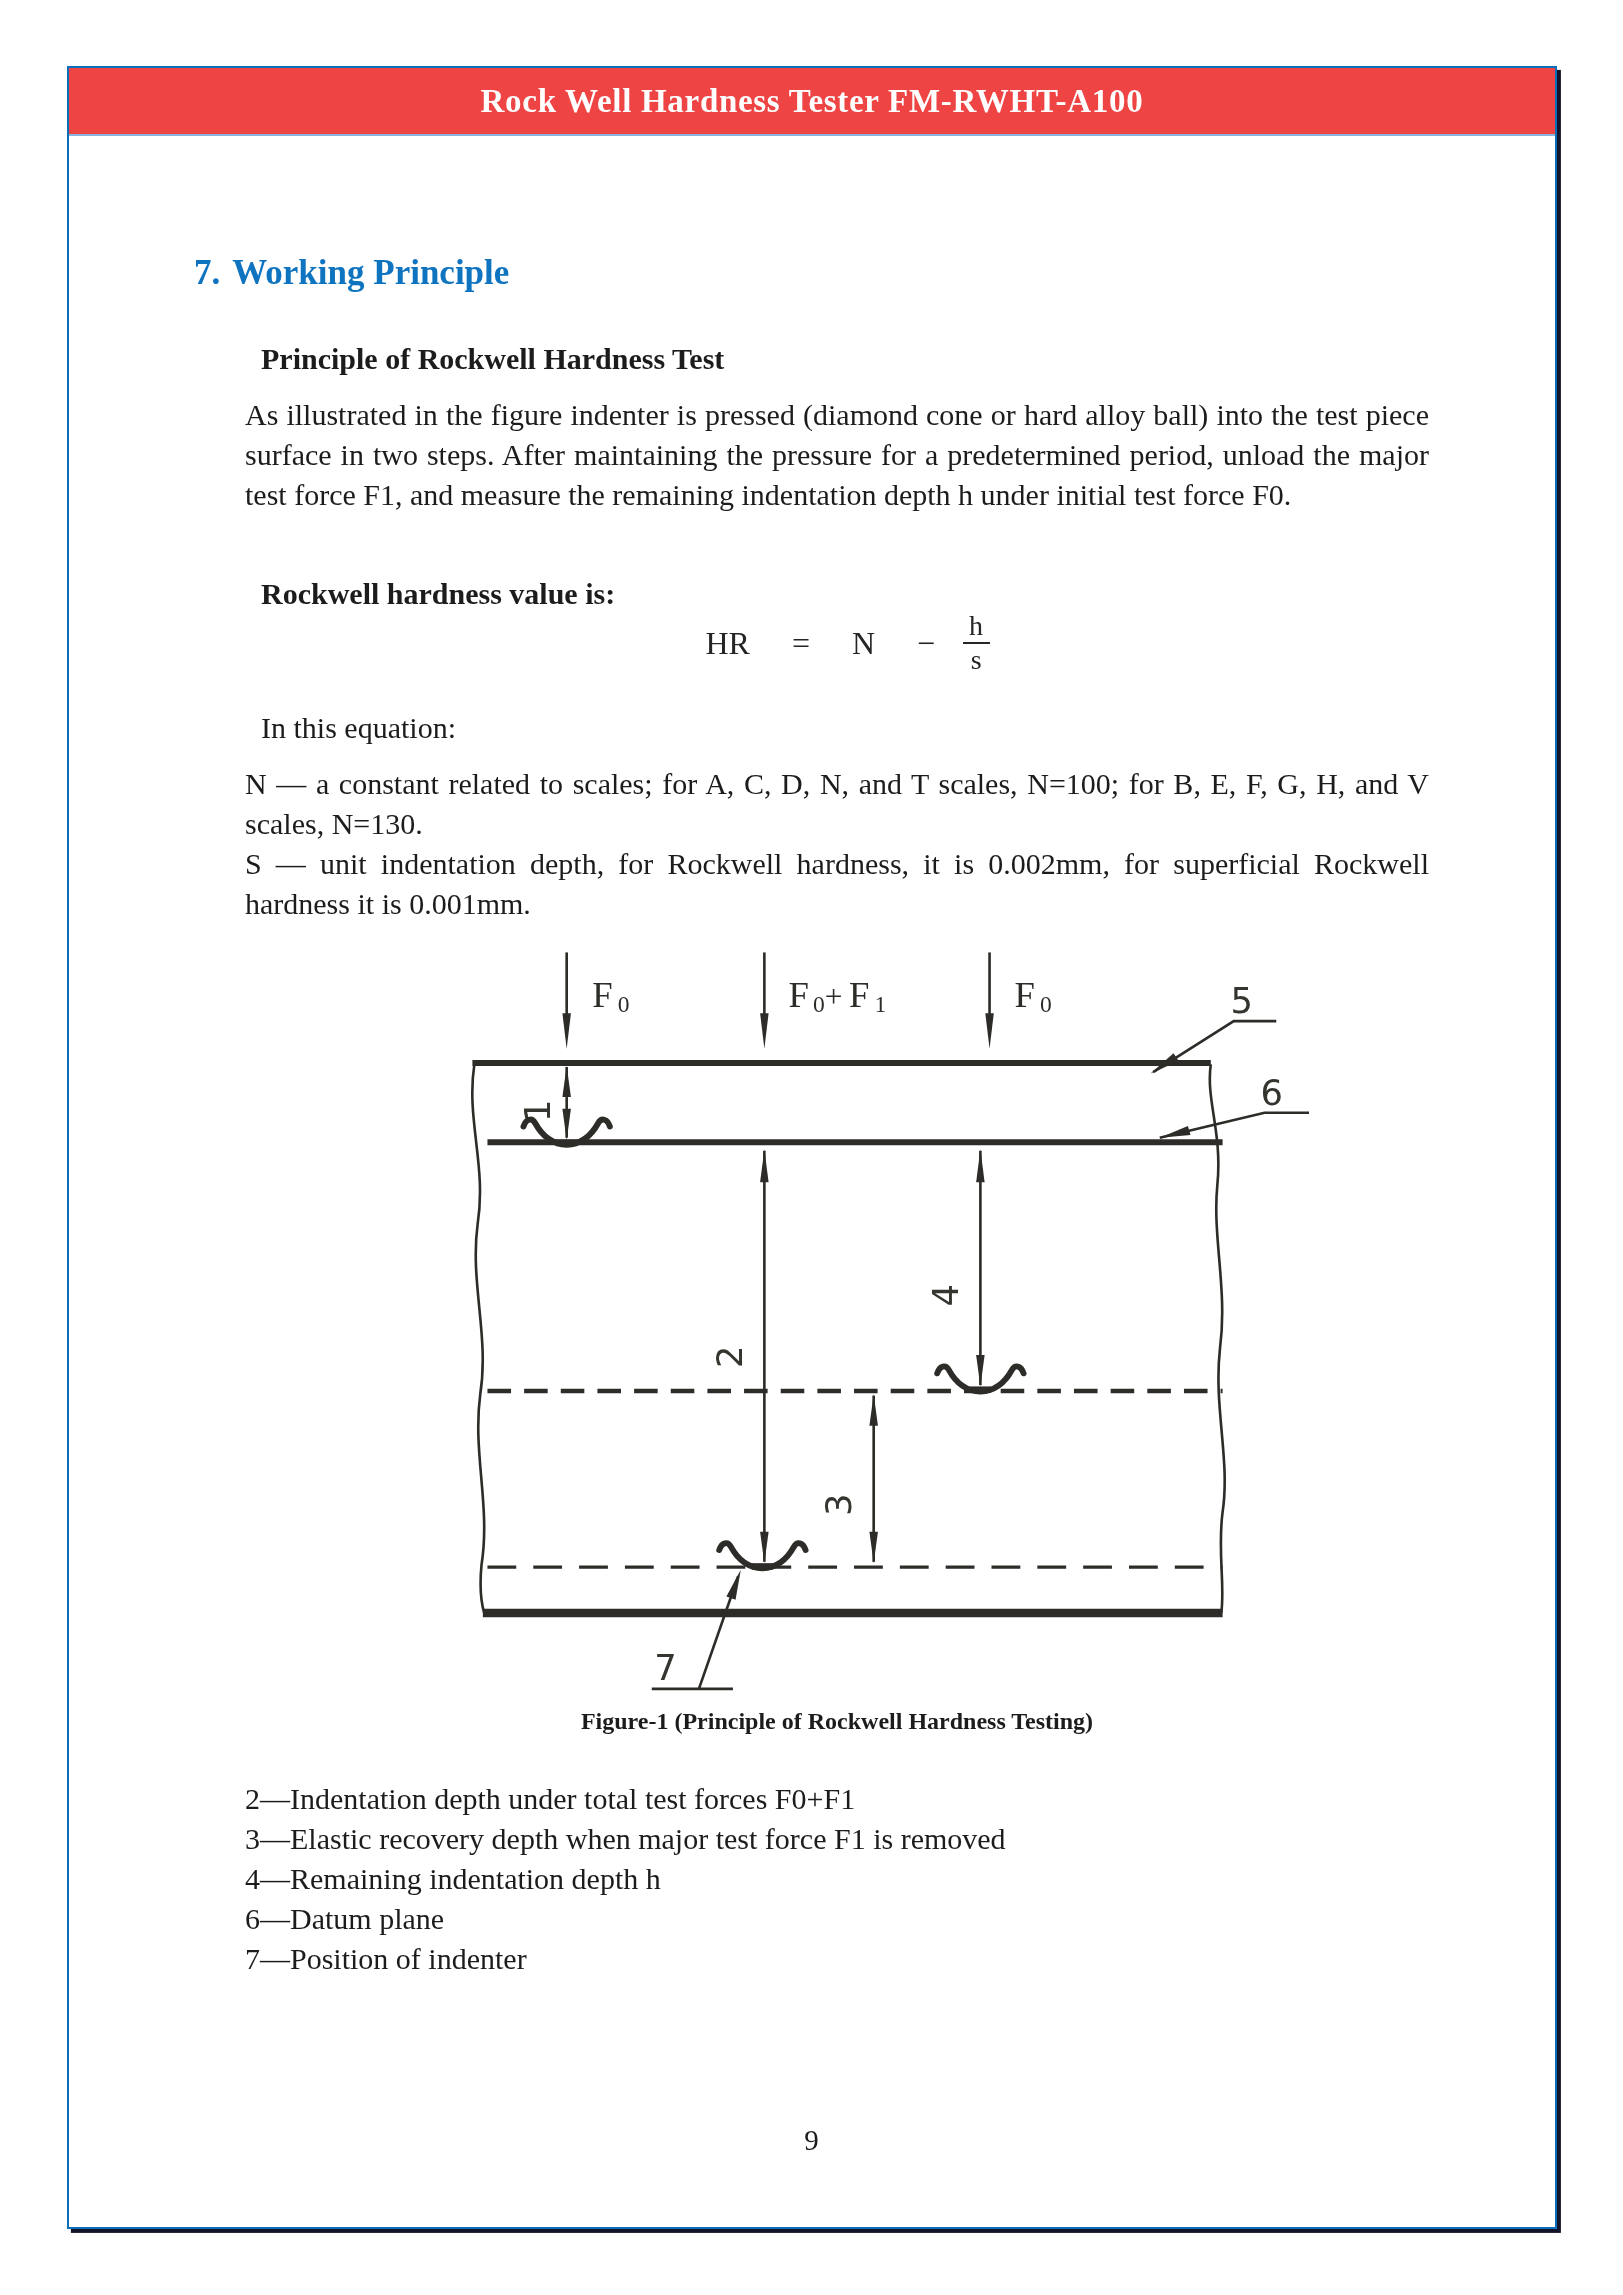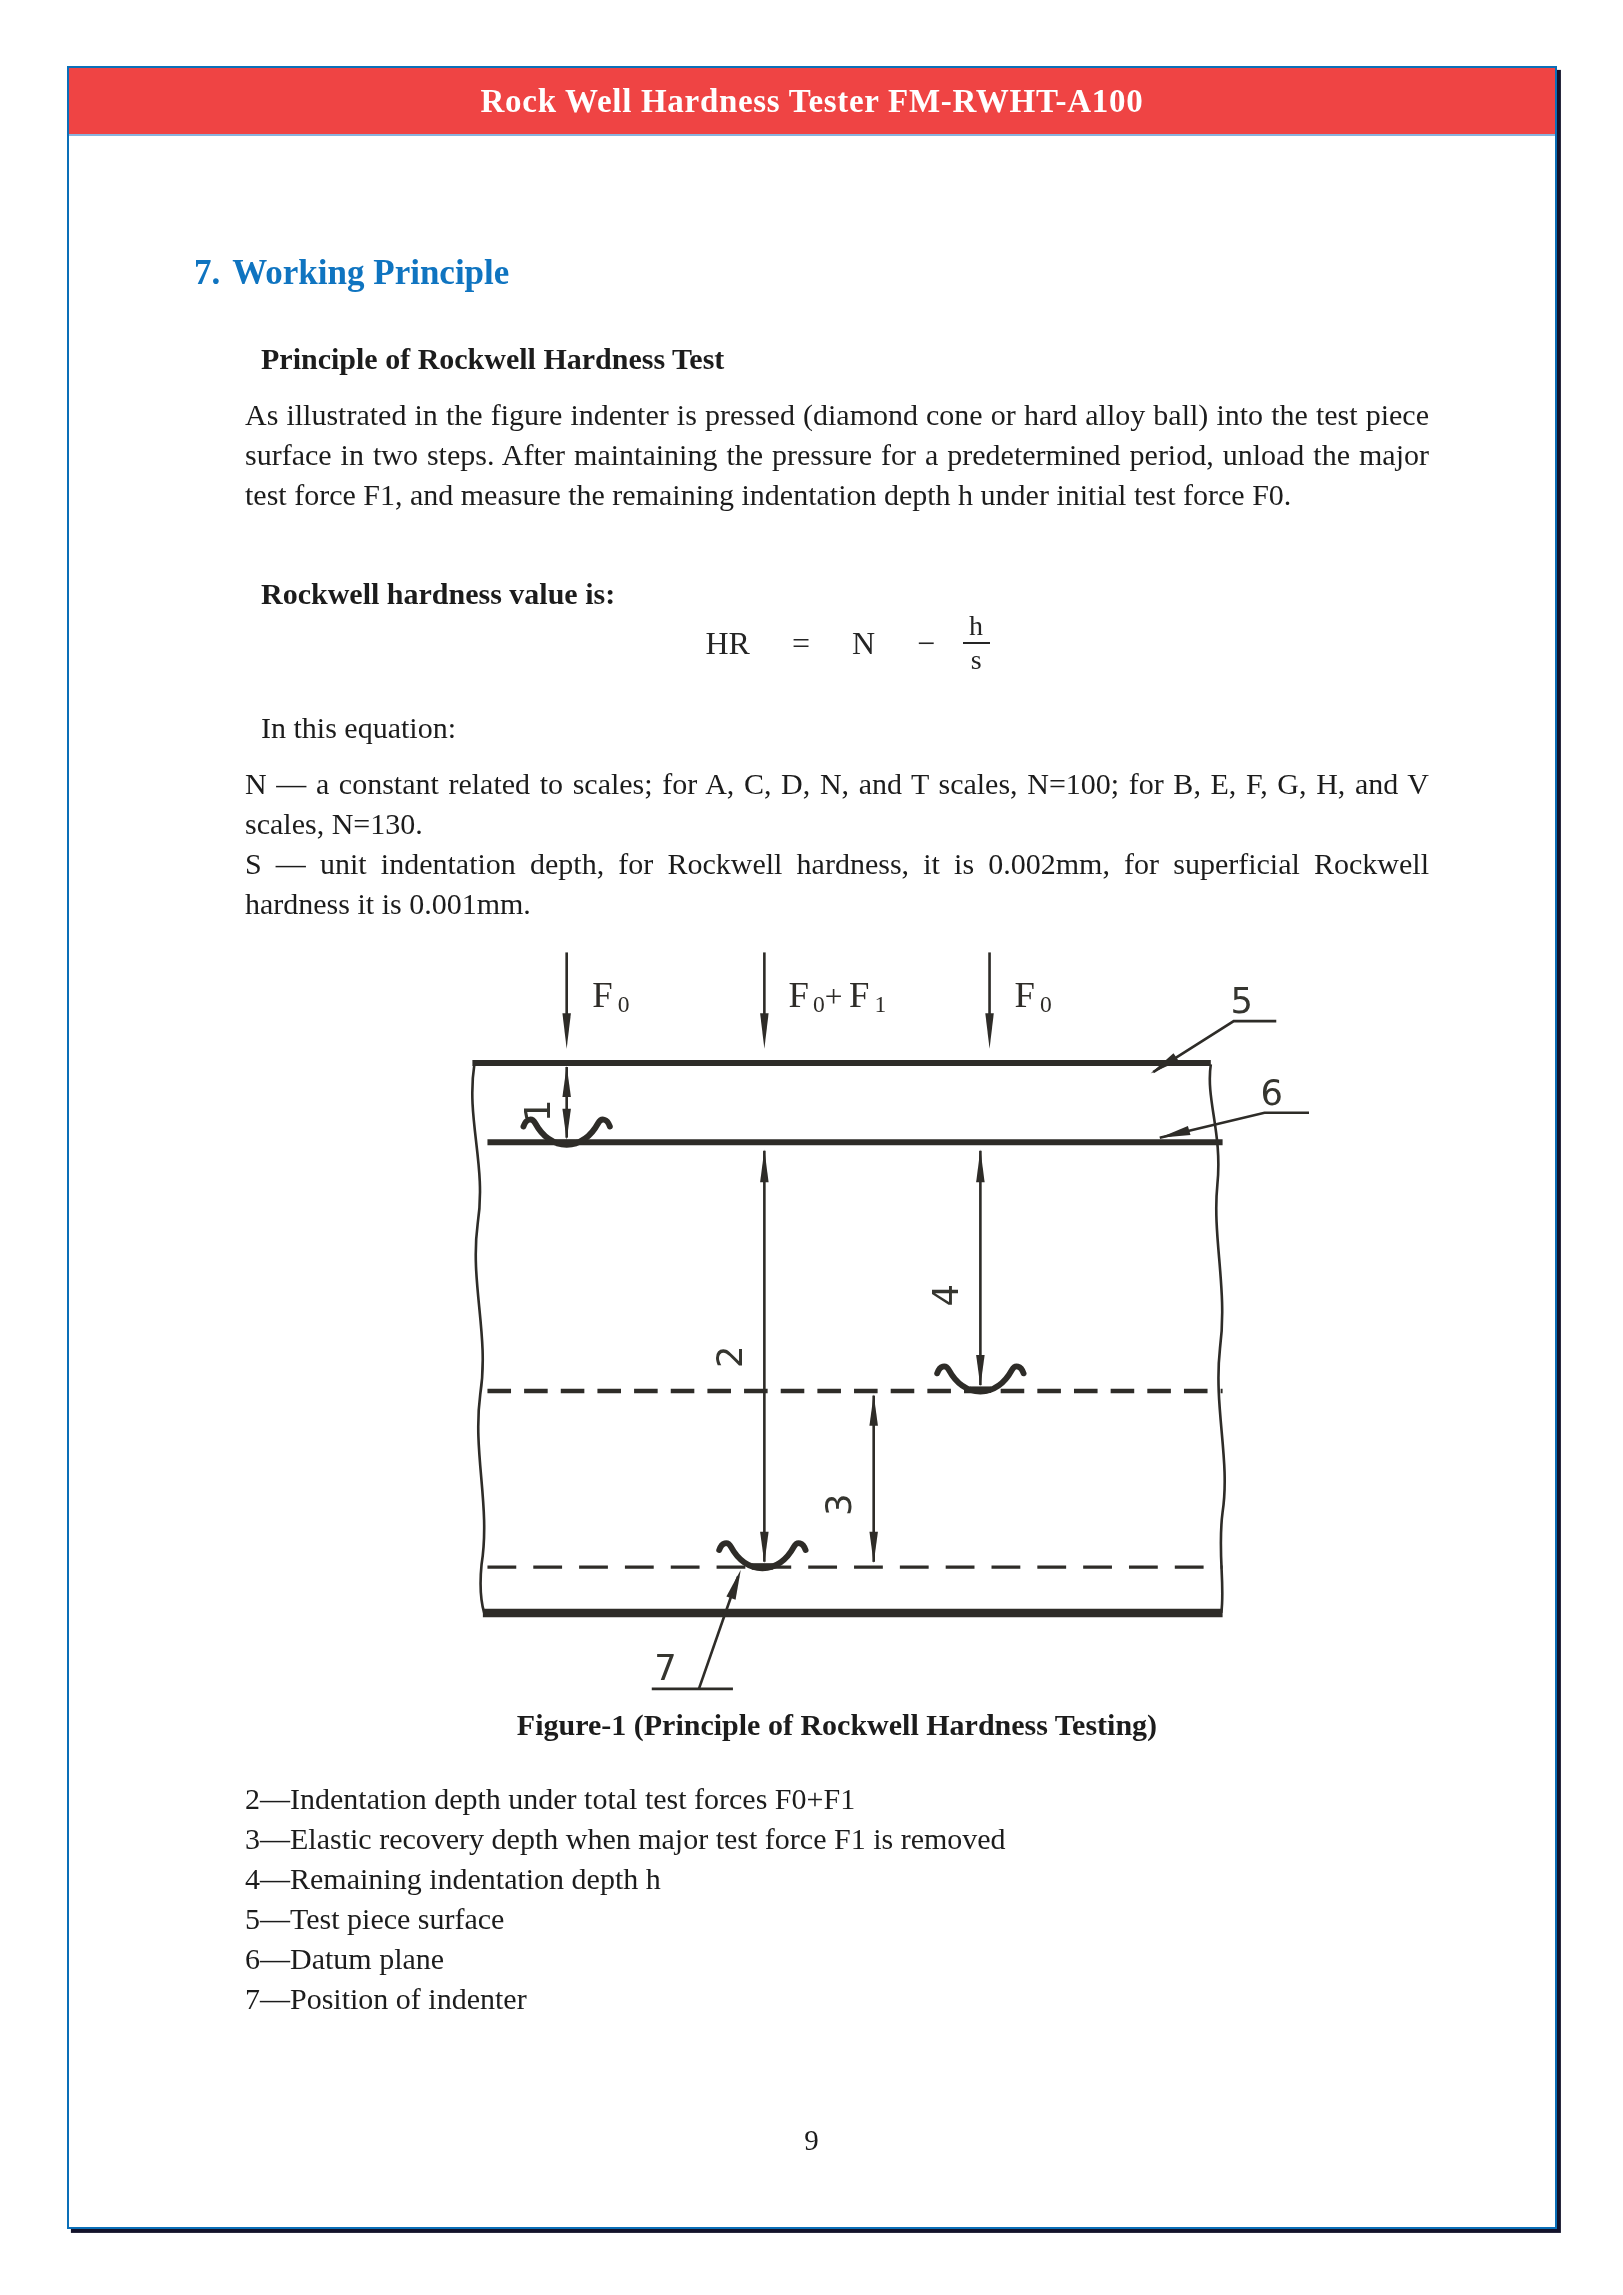--- a/index.html
+++ b/index.html
@@ -40,21 +40,21 @@
   .formula-row .tok{margin:0 21px;}
   .frac{
     display:inline-flex;flex-direction:column;align-items:center;
     vertical-align:middle;margin-left:6.5px;font-size:28px;line-height:1.05;
   }
   .frac .num{border-bottom:2px solid #252525;padding:0 6.5px 1.3px 6.5px;}
   .frac .den{padding-top:1.3px;}
   .figure-svg{position:absolute;left:458px;top:936px;}
   .fig-caption{
     position:absolute;left:245px;top:1708px;width:1184px;
-    text-align:center;font-weight:bold;font-size:30px;font-family:Liberation Serif, serif;
+    text-align:center;font-weight:bold;font-size:24px;font-family:Liberation Serif, serif;
   }
   .legend{
     position:absolute;left:245px;top:1779px;width:1243px;
     font-size:30px;line-height:40px;
     list-style:none;margin:0;padding:0;
   }
   .page-num{
     position:absolute;left:68px;top:2124px;width:1487px;
     text-align:center;font-size:29px;color:#1c1c1c;
   }
@@ -194,19 +194,18 @@
   </g>
   <text class="figtext" font-size="58" x="300" y="1136">7</text>
 </svg>
 
 <div class="fig-caption">Figure-1 (Principle of Rockwell Hardness Testing)</div>
 
 <ul class="legend">
   <li>2—Indentation depth under total test forces F0+F1</li>
   <li>3—Elastic recovery depth when major test force F1 is removed</li>
   <li>4—Remaining indentation depth h</li>
-  <li>5—Test piece surface</li>
   <li>6—Datum plane</li>
   <li>7—Position of indenter</li>
 </ul>
 
 <div class="page-num">9</div>
 
 
 </body></html>

